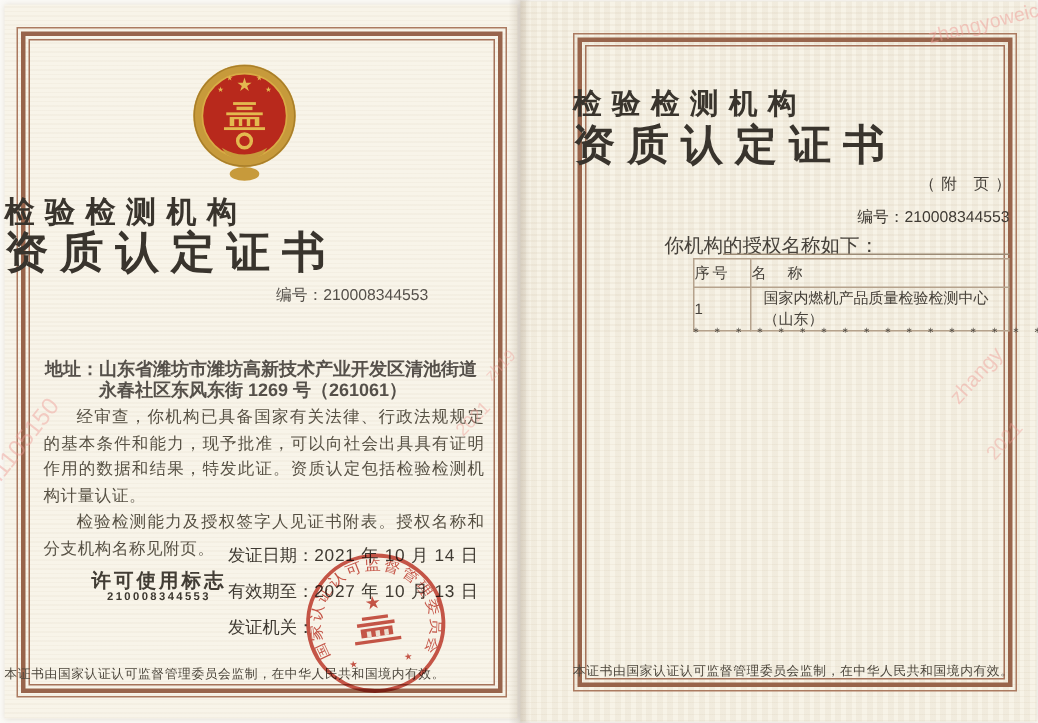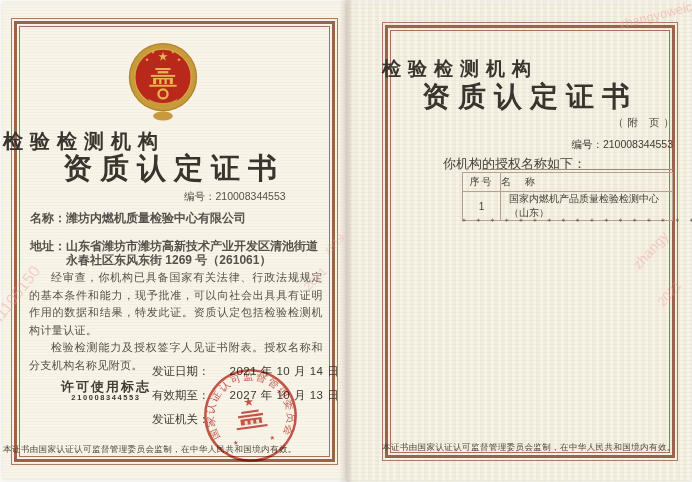--- a/index.html
+++ b/index.html
@@ -22,53 +22,53 @@
   
   .frame { position:absolute; border:1px solid #ab7a60; padding:2px; }
   .frame .f2 { border:3px solid #98644b; padding:2px; width:100%; height:100%; }
   .frame .f3 { border:1px solid #a5735a; width:100%; height:100%; }
   #frame-left { left:8px; top:15px; width:327px; height:447px; }
   #frame-right { left:35px; top:21px; width:296px; height:439px; }
 
   
   .title1 { position:absolute; width:100%; text-align:left; font-weight:bold; color:#39342d;
     font-size:20px; letter-spacing:7px; }
-  .title2 { position:absolute; width:100%; text-align:center; font-weight:bold; color:#39342d;
+  .title2 { position:absolute; width:100%; font-weight:bold; color:#39342d;
     font-size:29px; letter-spacing:8px; }
   .small-dark { color:#3f3a33; }
   .label-row { position:absolute; font-size:12px; font-weight:bold; color:#55504a; }
   .body-text { position:absolute; font-family:"DejaVu Serif", serif; color:#575144;
     font-size:11px; line-height:17.5px; text-align:justify; letter-spacing:.4px; }
   .body-text p { text-indent:2em; }
   .footer-note { position:absolute; width:100%; text-align:left; font-size:8.5px;
     color:#4c463c; letter-spacing:.4px; }
 
   
   #license-block { position:absolute; left:48px; top:375px; width:110px; text-align:center; }
   #license-label { font-size:13px; letter-spacing:2px; color:#423d35; font-weight:bold; }
   #cma-wrap { margin-top:3px; position:relative; height:46px; }
   #cma-number { font-size:7.5px; font-weight:bold; letter-spacing:1.6px; color:#3c372f; margin-top:-3px; }
   #dates-block { position:absolute; left:149px; top:356px; font-size:11.5px; color:#3e3931; line-height:24px; }
-  #dates-block .val { letter-spacing:.5px;margin-left:20px; }
+  #dates-block .val { letter-spacing:.5px; }
 
   #seal { position:absolute; left:199px; top:364px; width:97px; height:97px; z-index:4;
     opacity:.85; mix-blend-mode:multiply; transform:rotate(-8deg); }
 
   
   #attach-sub { position:absolute; top:115px; width:100%; text-align:right; font-size:10.5px;
     letter-spacing:4px; color:#46413a; }
   #num-right { position:absolute; left:0; top:137px; width:291px; text-align:right; font-size:10.5px; }
   #intro-right { position:absolute; left:61px; top:154px; font-size:13px; color:#46413a; }
   #intro-underline { position:absolute; left:100px; top:168px; width:191px; border-bottom:1px solid #9d8c76; }
   table.auth { position:absolute; left:80px; top:171px; width:211px; border-collapse:collapse;
     font-size:10px; color:#46413a; }
   table.auth th, table.auth td { border:1px solid #b5a28c; font-weight:normal; }
   table.auth th { height:19px; letter-spacing:2px; }
   table.auth td { height:20px; }
-  .col-idx { width:38px; text-align:center; }
+  .col-idx { width:38px; text-align:left; }
   .col-name { text-align:left; }
   td.col-name { text-align:left; padding-left:8px;margin-top:29px; }
   #asterisks { position:absolute; left:78px; top:215px; width:215px; text-align:center;
     font-size:8px; color:#4a443c; letter-spacing:2px; white-space:nowrap; }
 
   
   .wm { position:absolute; font-size:13px; color:#ef9d97; opacity:.5; white-space:nowrap;
     pointer-events:none; z-index:6; font-family:"Liberation Sans", sans-serif; }
 </style>
 </head>
@@ -110,23 +110,20 @@
       <ellipse cx="50" cy="101" rx="13" ry="6" fill="#c79a3b"></ellipse>
     </svg>
 
     <div class="title1" style="top:125px;">检验检测机构</div>
     <div class="title2" style="top:146px;">资质认定证书</div>
 
     <div class="label-row small-dark" style="left:181px; top:187px; font-size:10.5px; font-weight:normal;">
       <span>编号：</span><span>210008344553</span>
     </div>
 
-    <div class="label-row" style="left:27px; top:207px;">
-      <span>名称：</span><span>潍坊内燃机质量检验中心有限公司</span>
-    </div>
 
     <div class="label-row" style="left:27px; top:236px; line-height:14px;">
       <span>地址：</span><span>山东省潍坊市潍坊高新技术产业开发区清池街道</span><br>
       <span style="padding-left:36px;">永春社区东风东街 1269 号（261061）</span>
     </div>
 
     <div class="body-text" style="left:26px; top:266px; width:294px;">
       <p>经审查，你机构已具备国家有关法律、行政法规规定的基本条件和能力，现予批准，可以向社会出具具有证明作用的数据和结果，特发此证。资质认定包括检验检测机构计量认证。</p>
       <p>检验检测能力及授权签字人见证书附表。授权名称和分支机构名称见附页。</p>
     </div>

